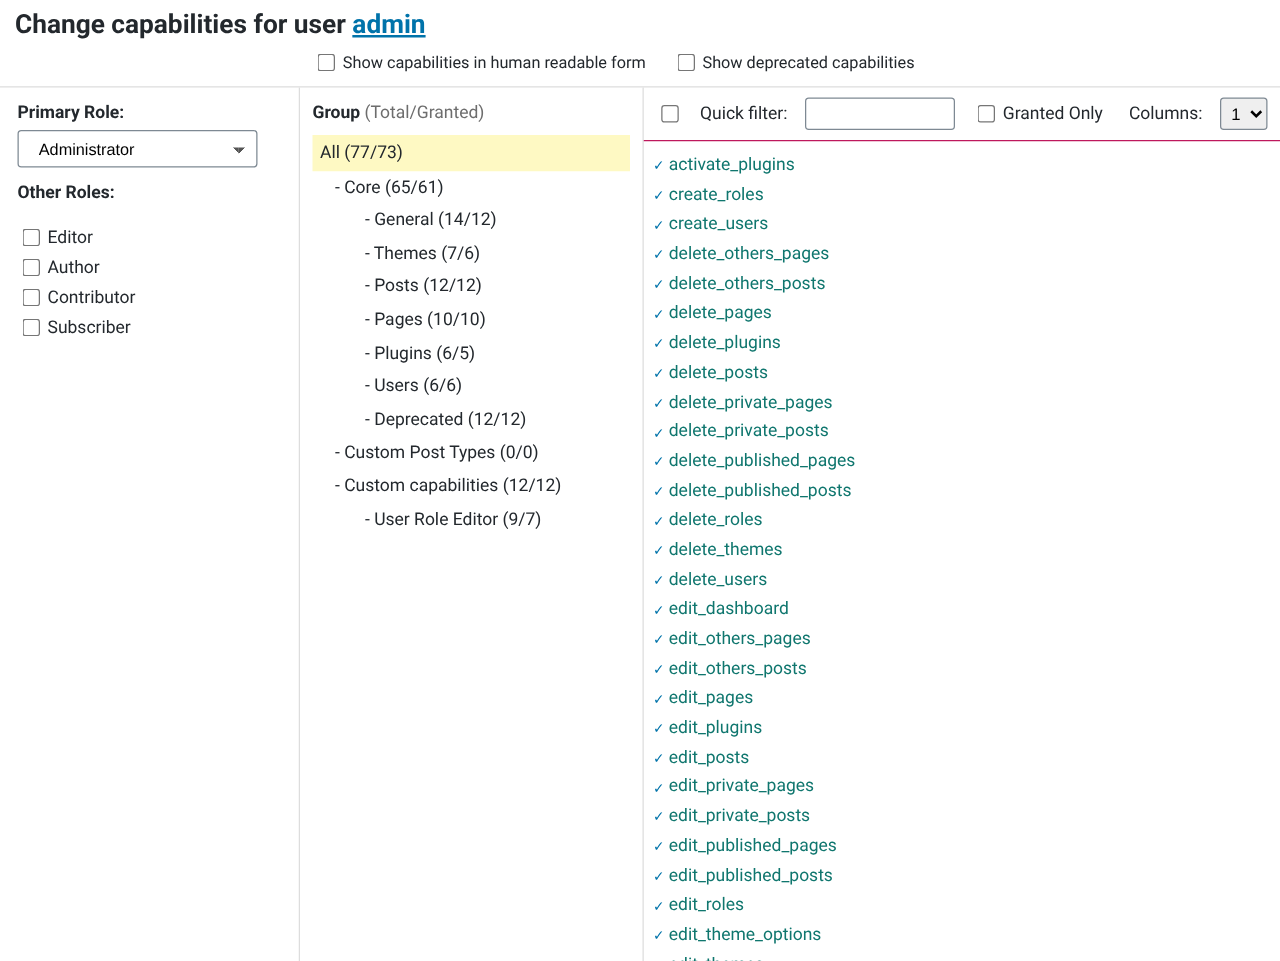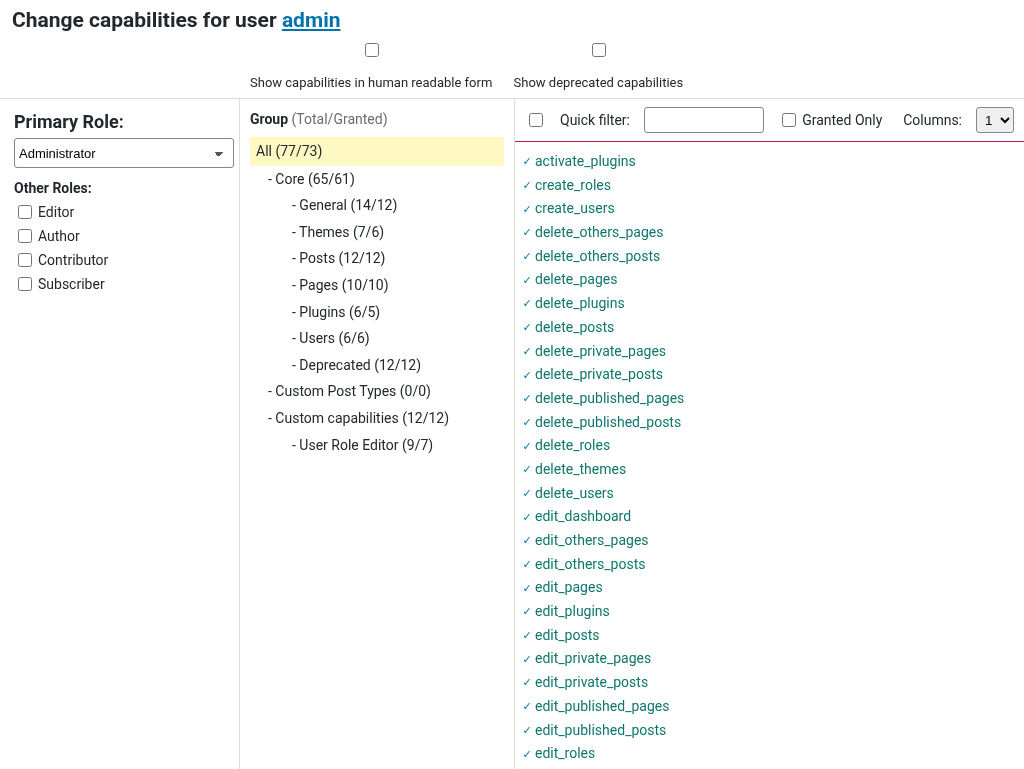--- a/index.html
+++ b/index.html
@@ -20,21 +20,20 @@
   .header a {
     color: #0073aa;
     text-decoration: underline;
   }
   .options-row {
     padding: 4px 0 8px 250px;
   }
   .options-row label {
     margin-right: 18px;
     font-size: 13px;
-    flex-direction: column;
   }
   hr.top-hr {
     border: none;
     border-top: 1px solid #ddd;
     margin: 0;
   }
   .main {
     display: flex;
     min-height: 700px;
   }
@@ -48,45 +47,45 @@
     border-right: 1px solid #ddd;
     padding: 12px 10px 12px 10px;
     max-width: 275px;
   }
   .col-right {
     flex: 1.9;
     padding: 0;
   }
   .section-title {
     font-weight: bold;
-    font-size: 18px;
+    font-size: 14px;
     color: #23282d;
     margin-bottom: 6px;
   }
   .role-select {
-    width: 220px;
+    width: 192px;
     height: 30px;
     border: 1px solid #7e8993;
     border-radius: 3px;
-    padding: 2px 4px;
+    padding: 2px 16px;
     font-size: 13px;
     background: #fff;
     appearance: none;
     background-image: linear-gradient(45deg, transparent 50%, #555 50%), linear-gradient(135deg, #555 50%, transparent 50%);
     background-position: right 14px top 13px, right 9px top 13px;
     background-size: 5px 5px, 5px 5px;
     background-repeat: no-repeat;
   }
   .other-roles {
     margin-top: 12px;
   }
   .other-roles-title {
     font-weight: bold;
     font-size: 14px;
-    margin-bottom: 4px;
+    margin-bottom: 16px;
   }
   .role-checkbox {
     display: flex;
     align-items: center;
     padding: 2px 0;
     font-size: 14px;
   }
   .role-checkbox input {
     margin-right: 6px;
   }

